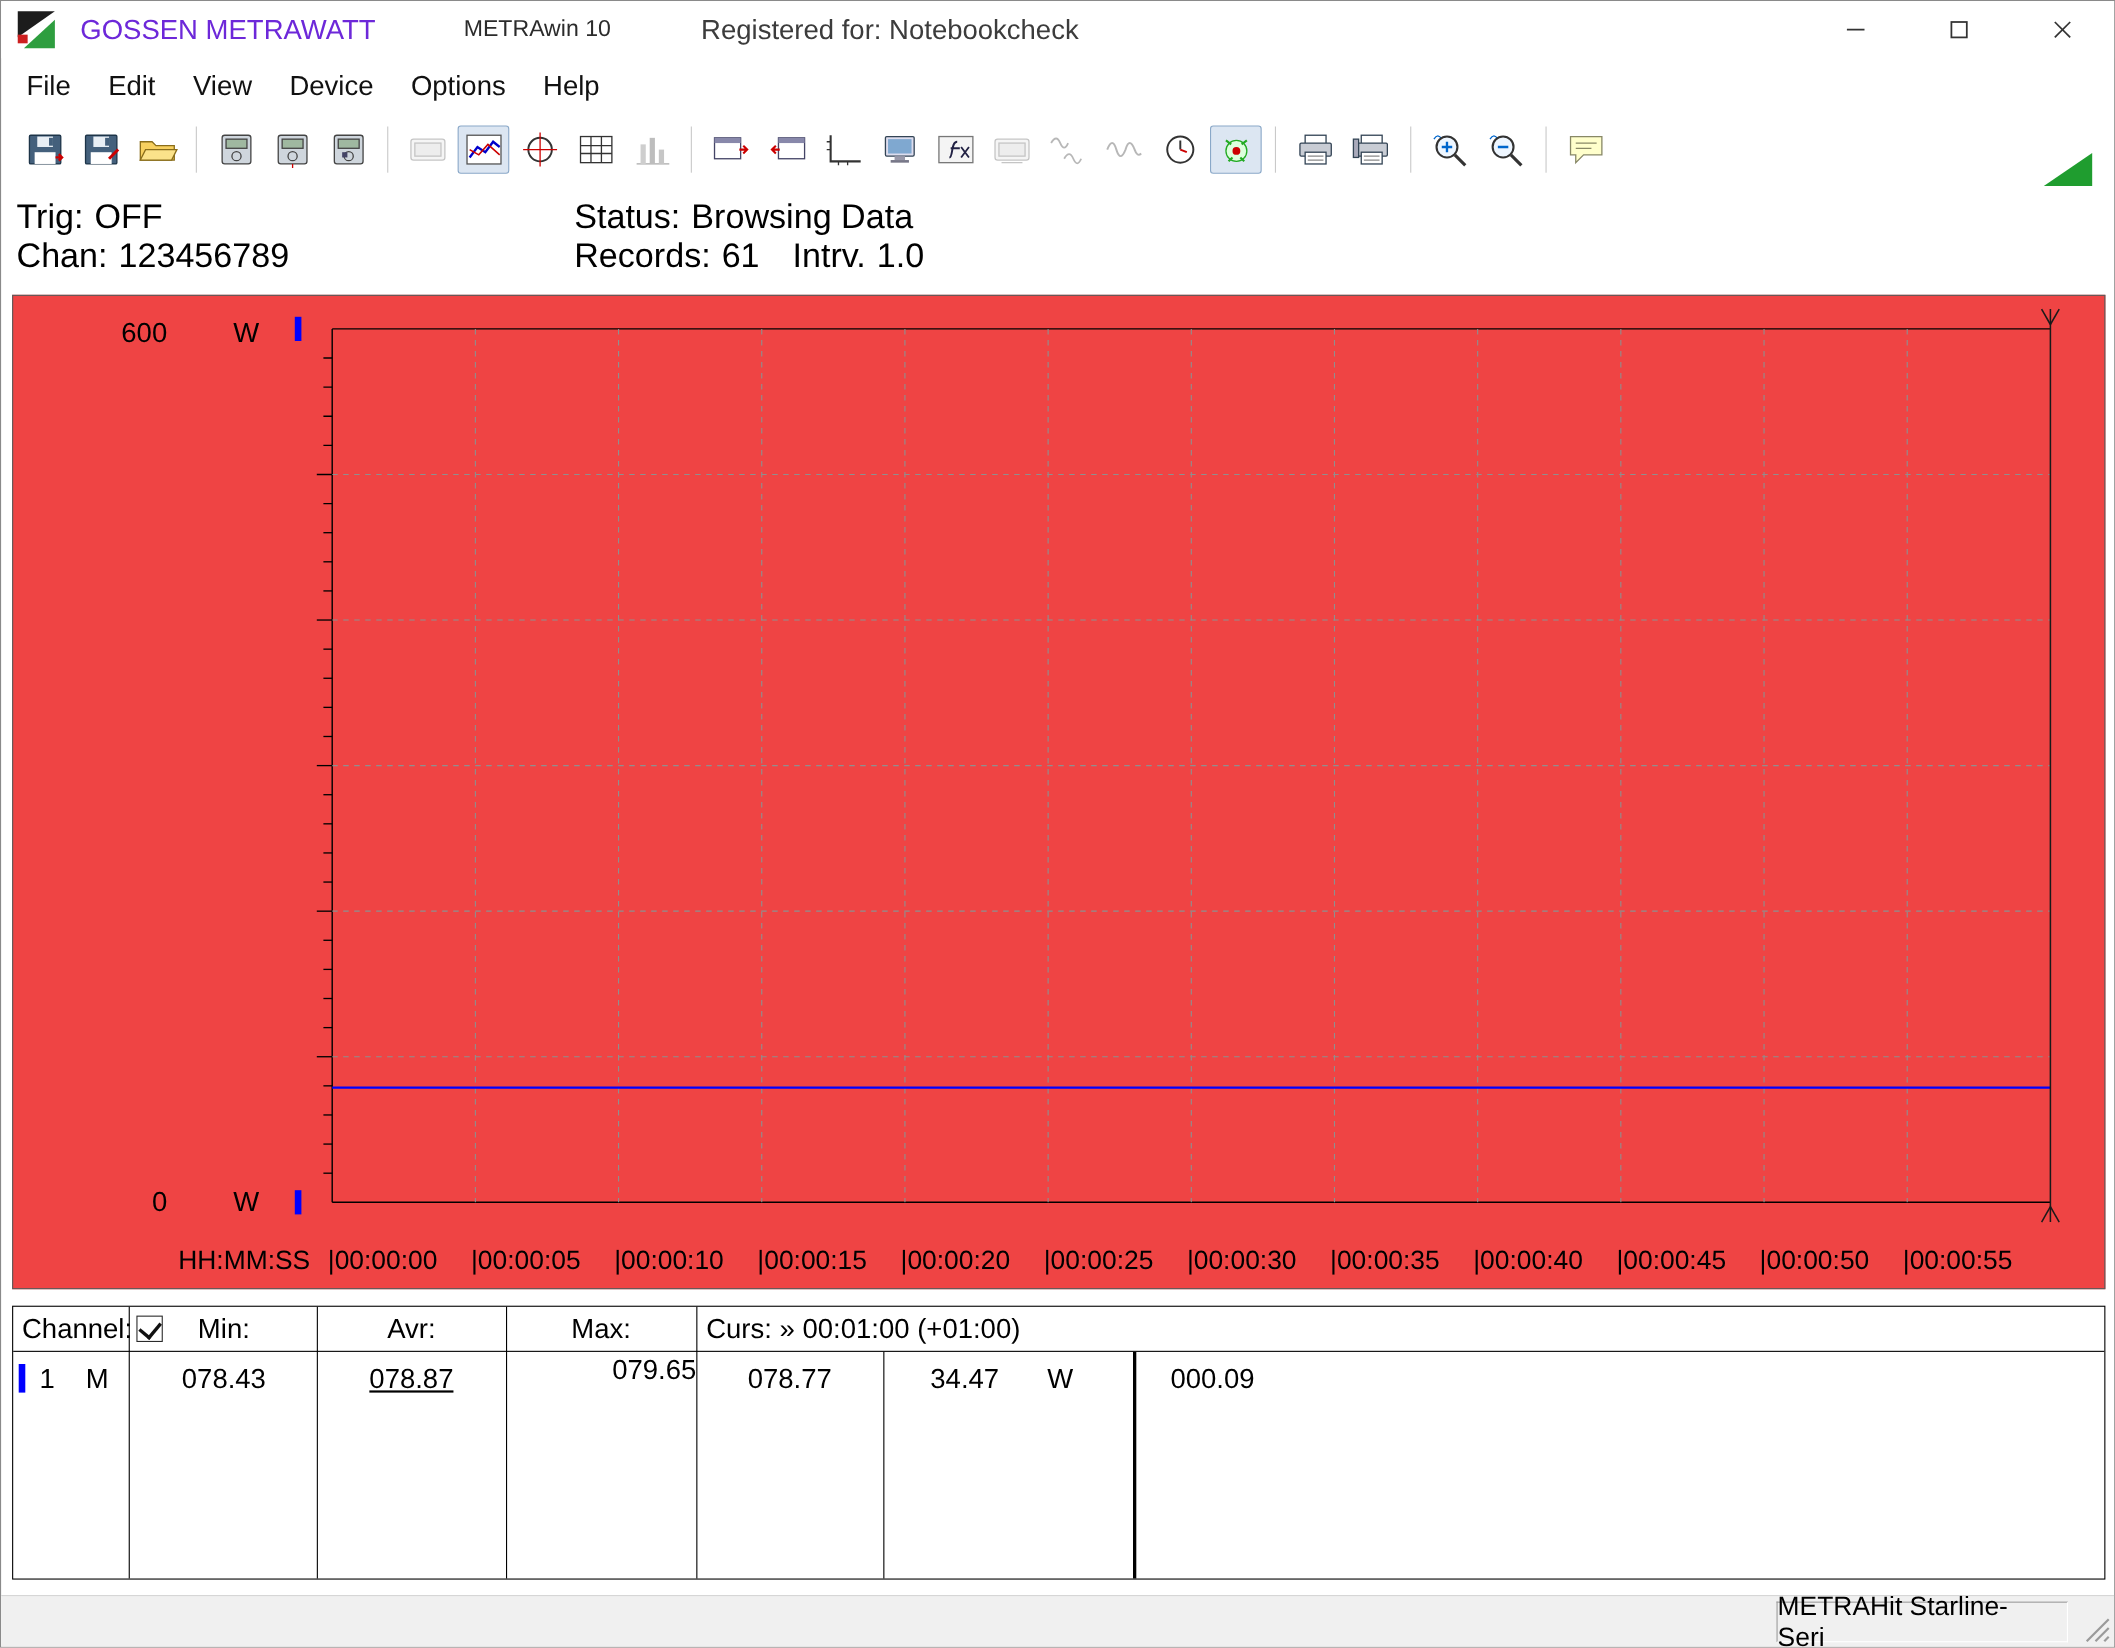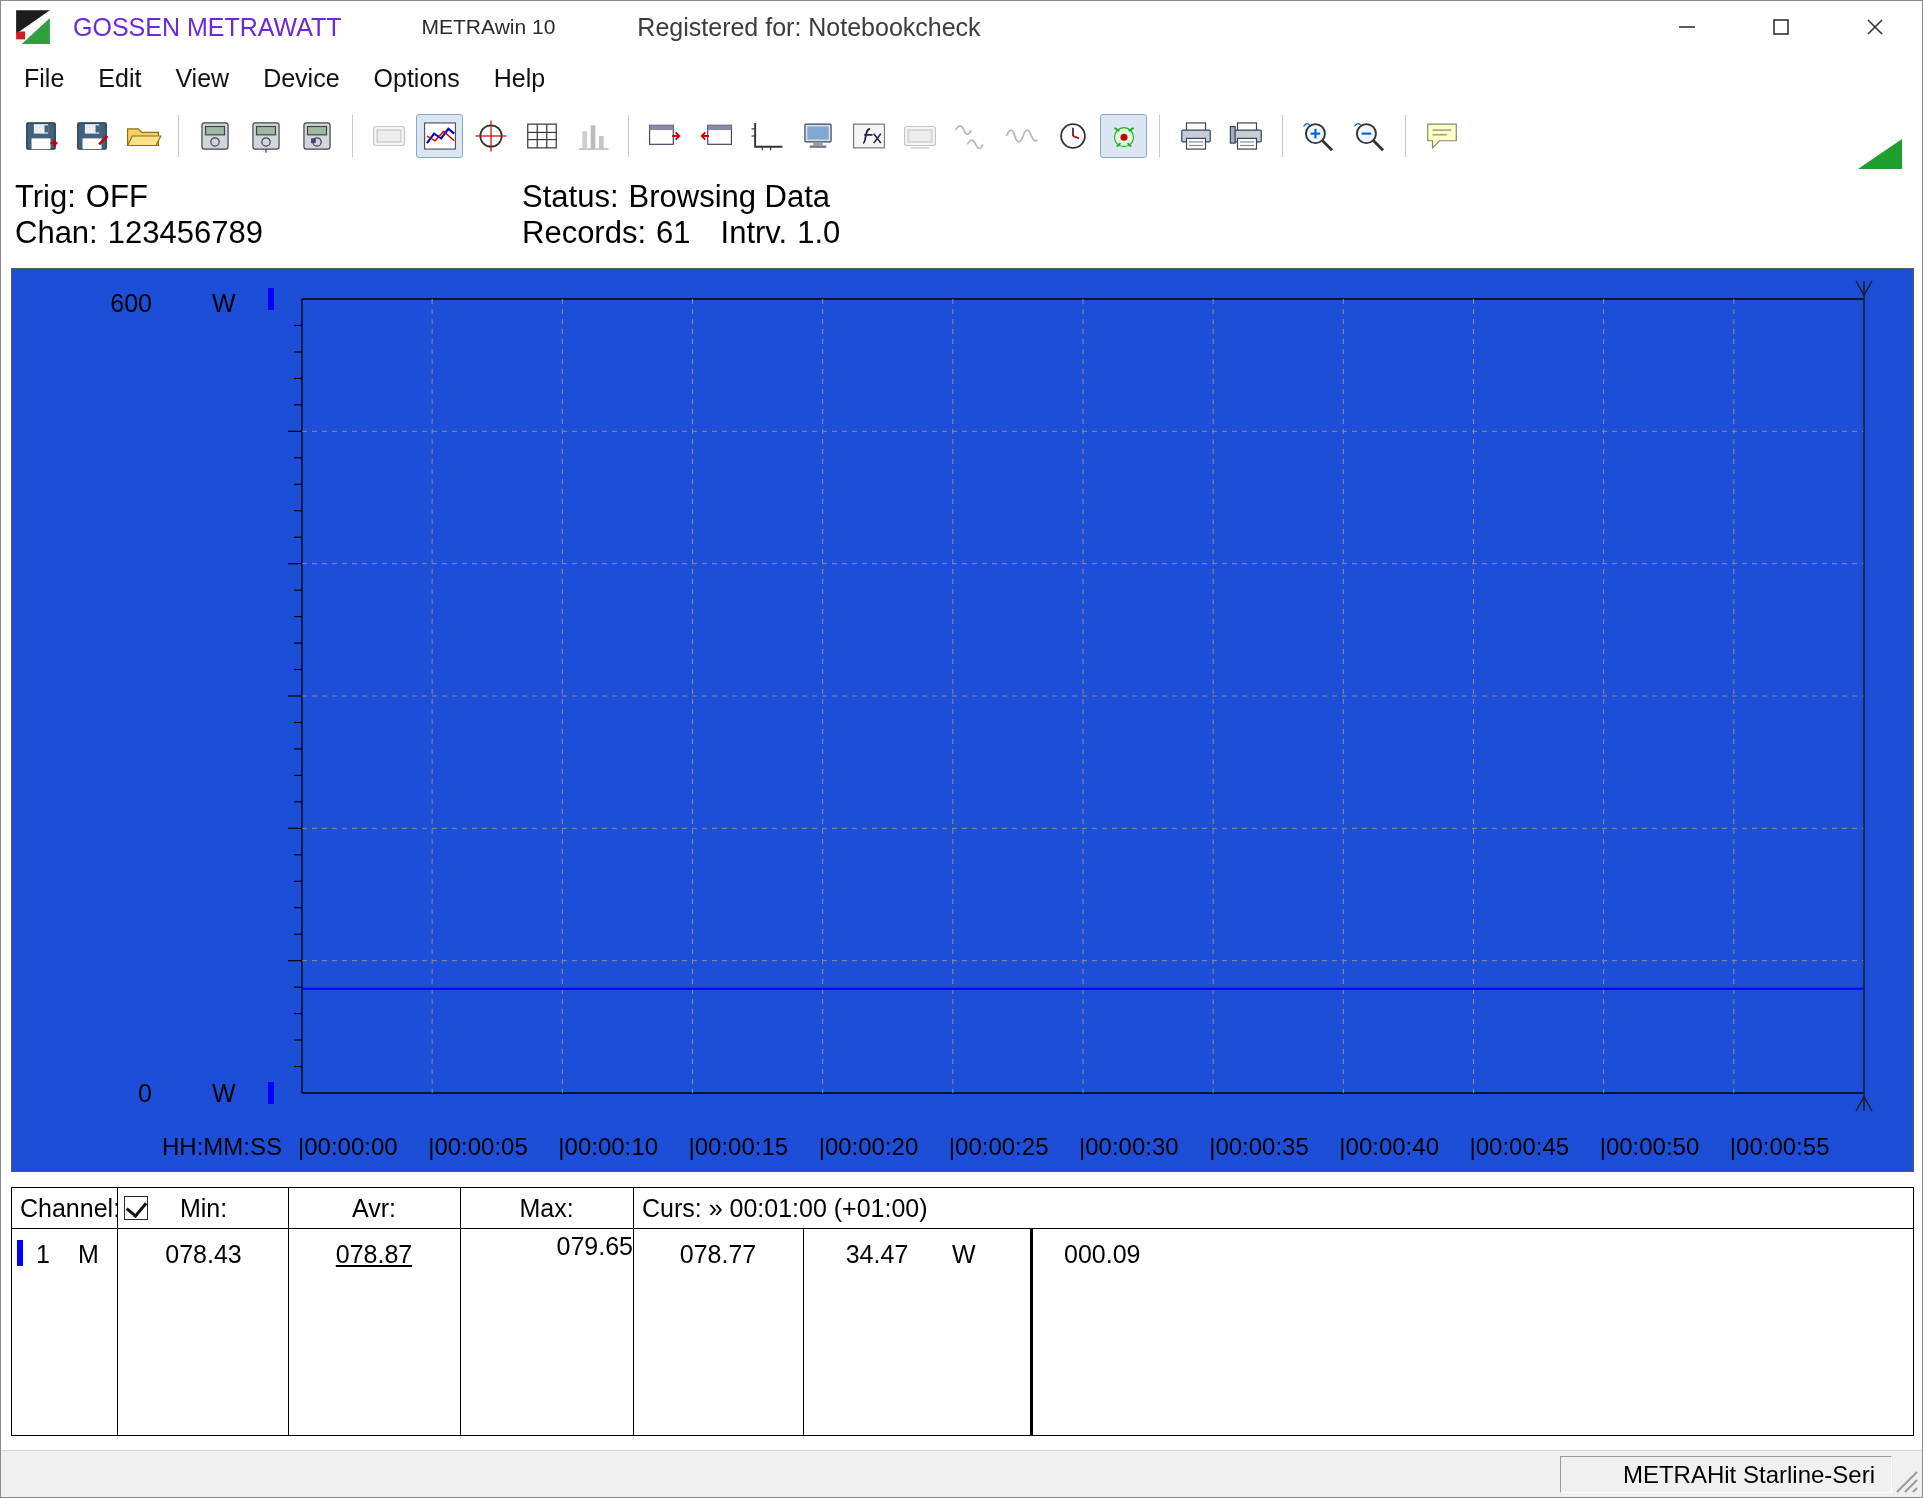--- a/index.html
+++ b/index.html
@@ -32,21 +32,21 @@
 
   
   .info-panel { position:absolute; top:178px; left:14px; right:14px; height:84px; font-size:31px; }
   .info-line { position:absolute; white-space:nowrap; }
   .info-l1a { left:0; top:0; }  .info-l2a { left:0; top:36px; }
   .info-l1b { left:507px; top:0; }  .info-l2b { left:507px; top:36px; }
   .info-label { margin-right:10px; }
   .gapped { margin-left:30px; }
 
   
-  .chart-region { position:absolute; top:267px; left:10px; width:1903px; height:904px; border:1px solid #5a5a5a; background:#1d4ed8; }
+  .chart-region { position:absolute; top:267px; left:10px; width:1903px; height:904px; border:1px solid #5a5a5a; background:#ef4444; }
   #chart-svg { position:absolute; left:0; top:0; width:1901px; height:902px; }
   #chart-svg .frame { stroke:#000; stroke-width:1.3; }
   #chart-svg .grid { stroke:#8f8f8f; stroke-width:1; stroke-dasharray:5 5; }
   #chart-svg .tick { stroke:#000; stroke-width:1.2; }
   #chart-svg .series { stroke-width:2; }
   #chart-svg .cursor { stroke:#1a1a1a; stroke-width:1.4; }
   .y-caption { position:absolute; font-size:25px; }
   .y-val-top { top:20px; left:80px; width:60px; text-align:right; }
   .y-unit-top { top:20px; left:200px; }
   .y-val-bot { top:810px; left:80px; width:60px; text-align:right; }
@@ -75,21 +75,21 @@
   .r-min { left:107px; top:52px; width:169px; text-align:center; }
   .r-avr { left:276px; top:52px; width:172px; text-align:center;text-decoration:underline; }
   .r-max { left:448px; top:44px; width:173px; text-align:right; }
   .r-cursa { left:621px; top:52px; width:170px; text-align:center; }
   .r-cursb { left:800px; top:52px; width:130px; text-align:center; }
   .r-unit { left:940px; top:52px; }
   .r-delta { left:1052px; top:52px; }
 
   
   .statusbar { position:absolute; left:0; right:0; bottom:0; height:47px; background:#f0f0f0; border-top:1px solid #d6d6d6; }
-  .device-box { position:absolute; right:30px; top:5px; width:332px; height:37px;
+  .device-box { position:absolute; right:42px; top:5px; width:265px; height:37px;
     border-top:1px solid #9b9b9b; border-left:1px solid #9b9b9b; border-bottom:1px solid #fff; border-right:1px solid #fff;
     display:flex; align-items:center; justify-content:flex-end; padding-right:16px; font-size:24px; background:#f0f0f0; }
   .resize-grip { position:absolute; right:3px; bottom:3px; width:26px; height:26px; }
 </style>
 </head>
 <body>
 
 <div class="window">
 
   <div class="titlebar">

